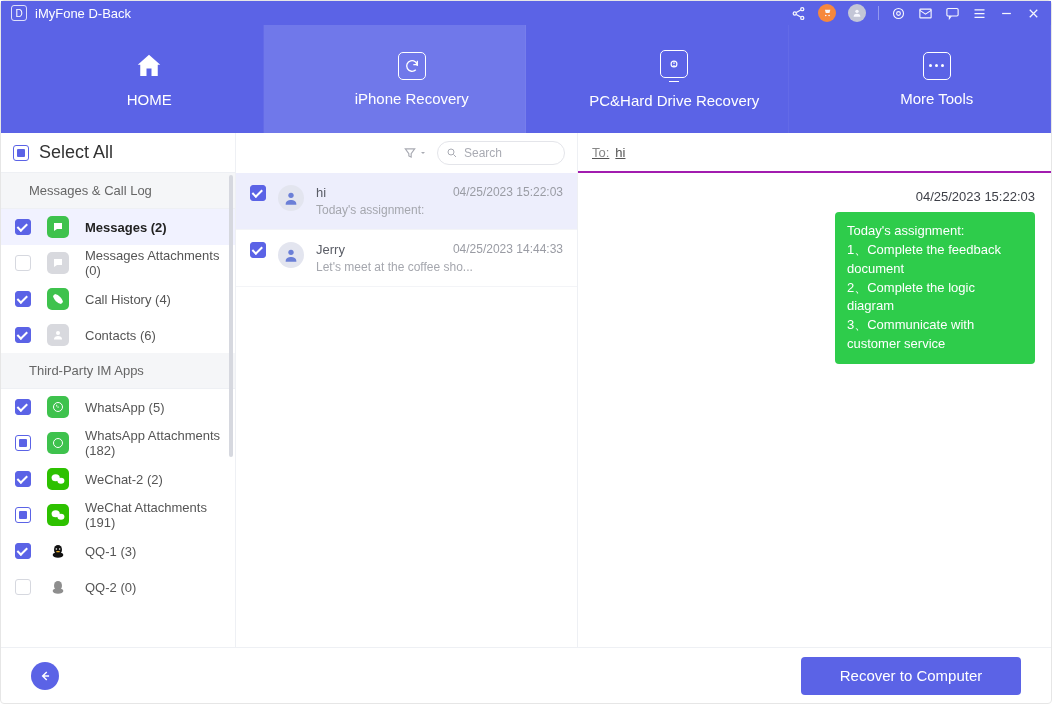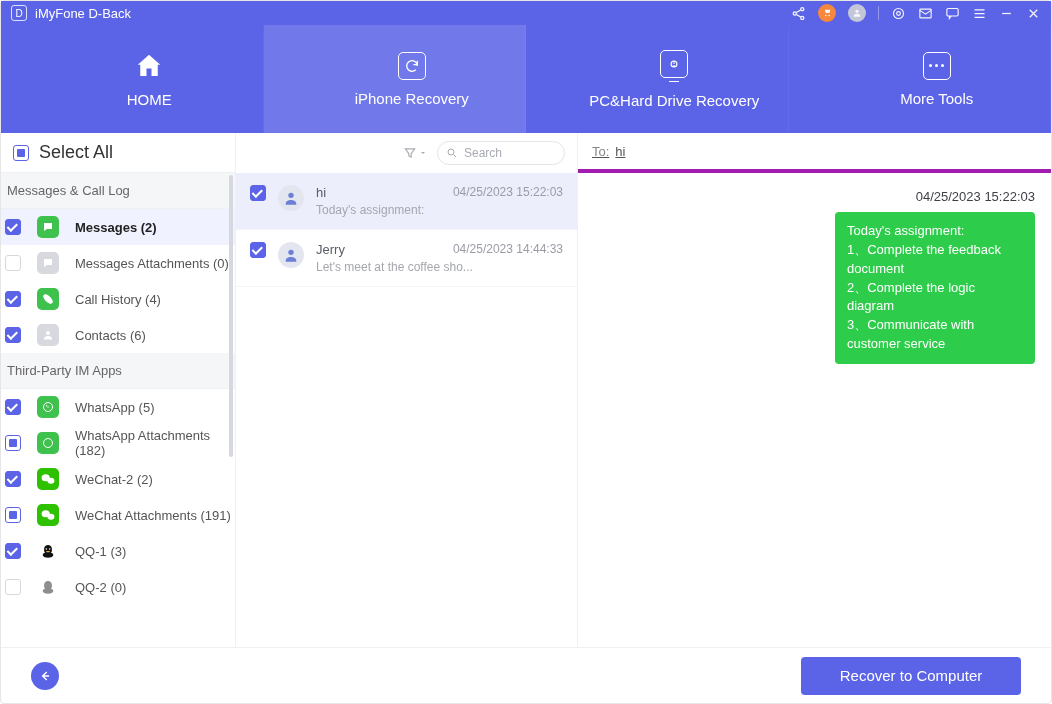--- a/index.html
+++ b/index.html
@@ -26,23 +26,23 @@
 
   
   .sidebar { width: 235px; border-right: 1px solid #eef0f4; display:flex; flex-direction:column; background:#fff; position:relative; }
   .selectall { height: 40px; display:flex; align-items:center; gap: 10px; padding: 0 12px; border-bottom: 1px solid #eef0f4; font-size:18px; color:#333; }
   .cbx { width:16px; height:16px; border-radius:3px; border:1.5px solid #5b63e6; display:flex; align-items:center; justify-content:center; cursor:pointer; flex-shrink:0; }
   .cbx.checked { background:#5b63e6; }
   .cbx.checked::after { content:""; width:8px; height:4px; border-left:2px solid #fff; border-bottom:2px solid #fff; transform: rotate(-45deg) translate(0px,-1px); }
   .cbx.partial { }
   .cbx.partial::after { content:""; width:8px; height:8px; background:#5b63e6; border-radius:1px; }
   .cbx.disabled { border-color:#d6d8df; cursor:pointer; }
-  .section-hd { height: 36px; display:flex; align-items:center; padding: 0 6px; font-size:13px; color:#666; background:#f5f6f8; border-bottom:1px solid #eef0f4; }
+  .section-hd { height: 36px; display:flex; align-items:center; padding: 0 28px; font-size:13px; color:#666; background:#f5f6f8; border-bottom:1px solid #eef0f4; }
   .sideitems { overflow-y: auto; }
-  .sideitem { height:36px; display:flex; align-items:center; gap:16px; padding: 0 4px; font-size:13px; color:#555; cursor:pointer; }
+  .sideitem { height:36px; display:flex; align-items:center; gap:16px; padding: 0 14px; font-size:13px; color:#555; cursor:pointer; }
   .sideitem.selected { background:#f1f2ff; color:#222; font-weight:600; }
   .sicon { width:22px; height:22px; border-radius:5px; display:flex; align-items:center; justify-content:center; flex-shrink:0; }
   .sicon.green { background:#3ec24d; }
   .sicon.grey { background:#d8d9de; }
   .sicon.wechat { background:#2dc100; }
   .sidebar .scrollrail { position:absolute; right:2px; top:42px; width:4px; height: calc(100% - 44px); }
   .sidebar .scrollthumb { width:4px; height:60%; background:#d6d8df; border-radius:2px; }
 
   
   .midlist { width: 342px; border-right: 1px solid #eef0f4; display:flex; flex-direction:column; }
@@ -54,21 +54,21 @@
   .thread.selected { background:#edeefc; }
   .thread .avatar { width:26px;height:26px;border-radius:50%;background:#e3e5ef; display:flex; align-items:center; justify-content:center; flex-shrink:0; }
   .thread .body { flex:1; min-width:0; }
   .thread .row1 { display:flex; justify-content:space-between; font-size:13px; }
   .thread .name { color:#5a5d66; }
   .thread .ts { color:#9a9ca4; font-size:12px; }
   .thread .preview { font-size:12px; color:#a5a7ae; margin-top:3px; white-space:nowrap; overflow:hidden; text-overflow:ellipsis; }
 
   
   .detail { flex:1; display:flex; flex-direction:column; }
-  .detail .head { height:40px; display:flex; align-items:center; padding: 0 14px; font-size:13px; color:#555; border-bottom:4px solid #a21caf;text-decoration:underline; }
+  .detail .head { height:40px; display:flex; align-items:center; padding: 0 14px; font-size:13px; color:#555; border-bottom:2px solid #a21caf;text-decoration:underline; }
   .detail .head .lbl { color:#888; margin-right:6px; }
   .detail .body { flex:1; padding: 16px; font-size:13px; }
   .detail .ts { text-align:right; color:#3d3f47; font-size:13px; margin-bottom:8px; }
   .bubble { max-width: 200px; margin-left:auto; background:#2ecc4b; color:#fff; border-radius:4px; padding:10px 12px; line-height:1.45; font-size:13px; }
 
   
   .footer { height:56px; border-top:1px solid #eef0f4; display:flex; align-items:center; padding: 0 30px; gap: 14px; }
   .footer .back { width:28px; height:28px; border-radius:50%; background:#5b63e6; display:flex;align-items:center;justify-content:center; cursor:pointer; }
   .footer .spacer { flex:1; }
   .footer .btn { height:38px; width:220px; background:#5b63e6; color:#fff; border:none; border-radius:4px; font-size:15px; cursor:pointer; }

